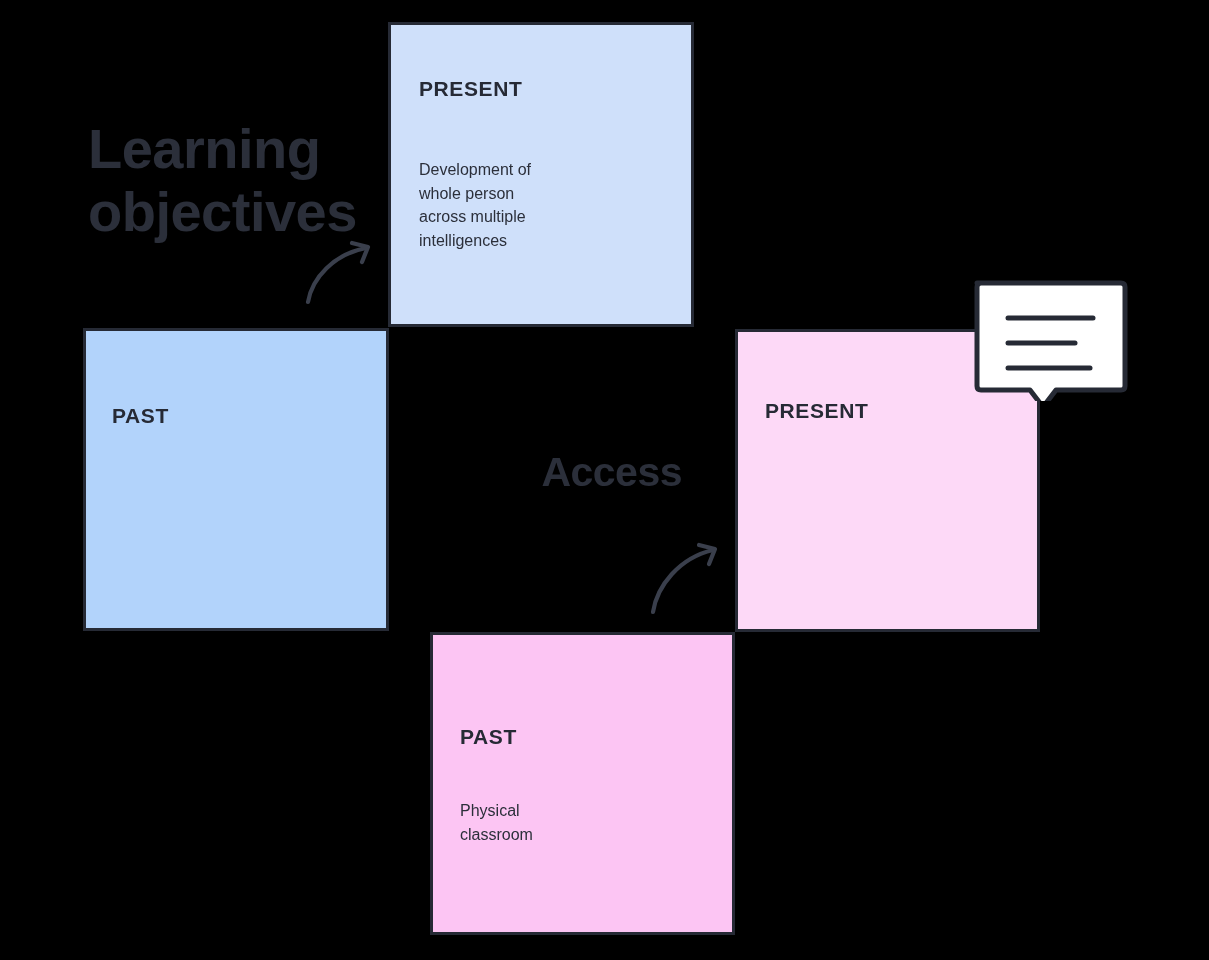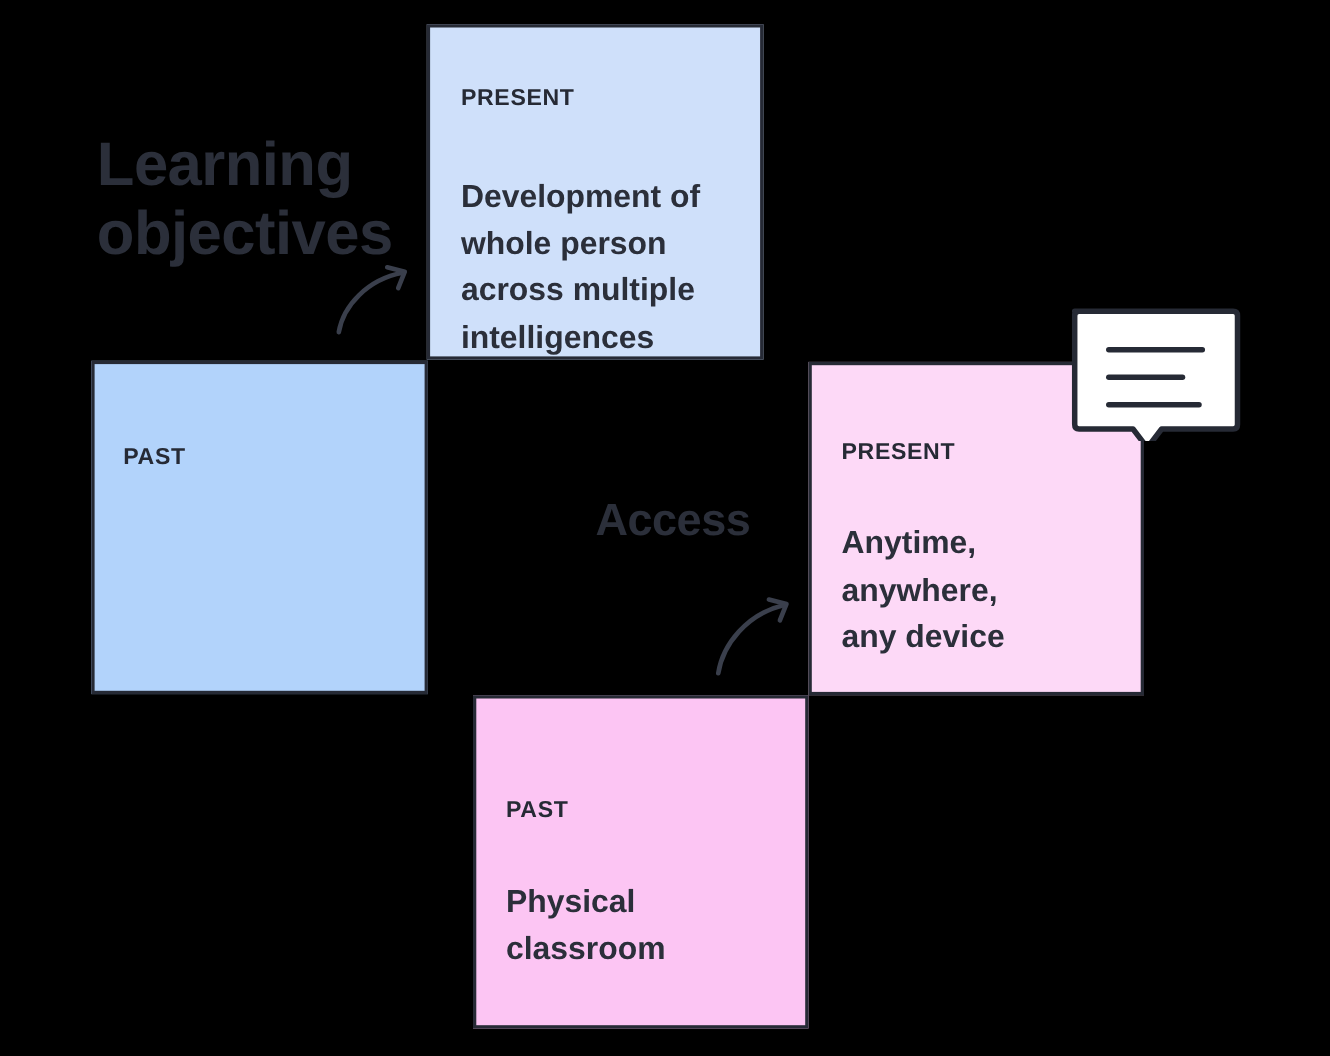--- a/index.html
+++ b/index.html
@@ -58,22 +58,22 @@
     position: absolute;
     font-size: 21px;
     font-weight: 700;
     color: #262a35;
     letter-spacing: 0.6px;
     line-height: 1;
     text-align: right;
   }
   .card-body {
     position: absolute;
-    font-size: 29px;
-    font-weight: 700;
+    font-size: 16px;
+    font-weight: 400;
     color: #2b2f3a;
     line-height: 1.47;
     white-space: pre-line;
   }
 
   
   #card-lo-present {
     left: 388px;
     top: 22px;
     width: 306px;
@@ -160,23 +160,20 @@
 across multiple
 intelligences</div>
   </div>
 
   <div class="card" id="card-lo-past">
     <div class="card-label">PAST</div>
   </div>
 
   <div class="card" id="card-ac-present">
     <div class="card-label">PRESENT</div>
-    <div class="card-body">Anytime,
-anywhere,
-any device</div>
   </div>
 
   <div class="card" id="card-ac-past">
     <div class="card-label">PAST</div>
     <div class="card-body">Physical
 classroom</div>
   </div>
 
   <svg id="comment-bubble" width="160" height="125" viewBox="0 0 160 125">
     <path d="M7 7

